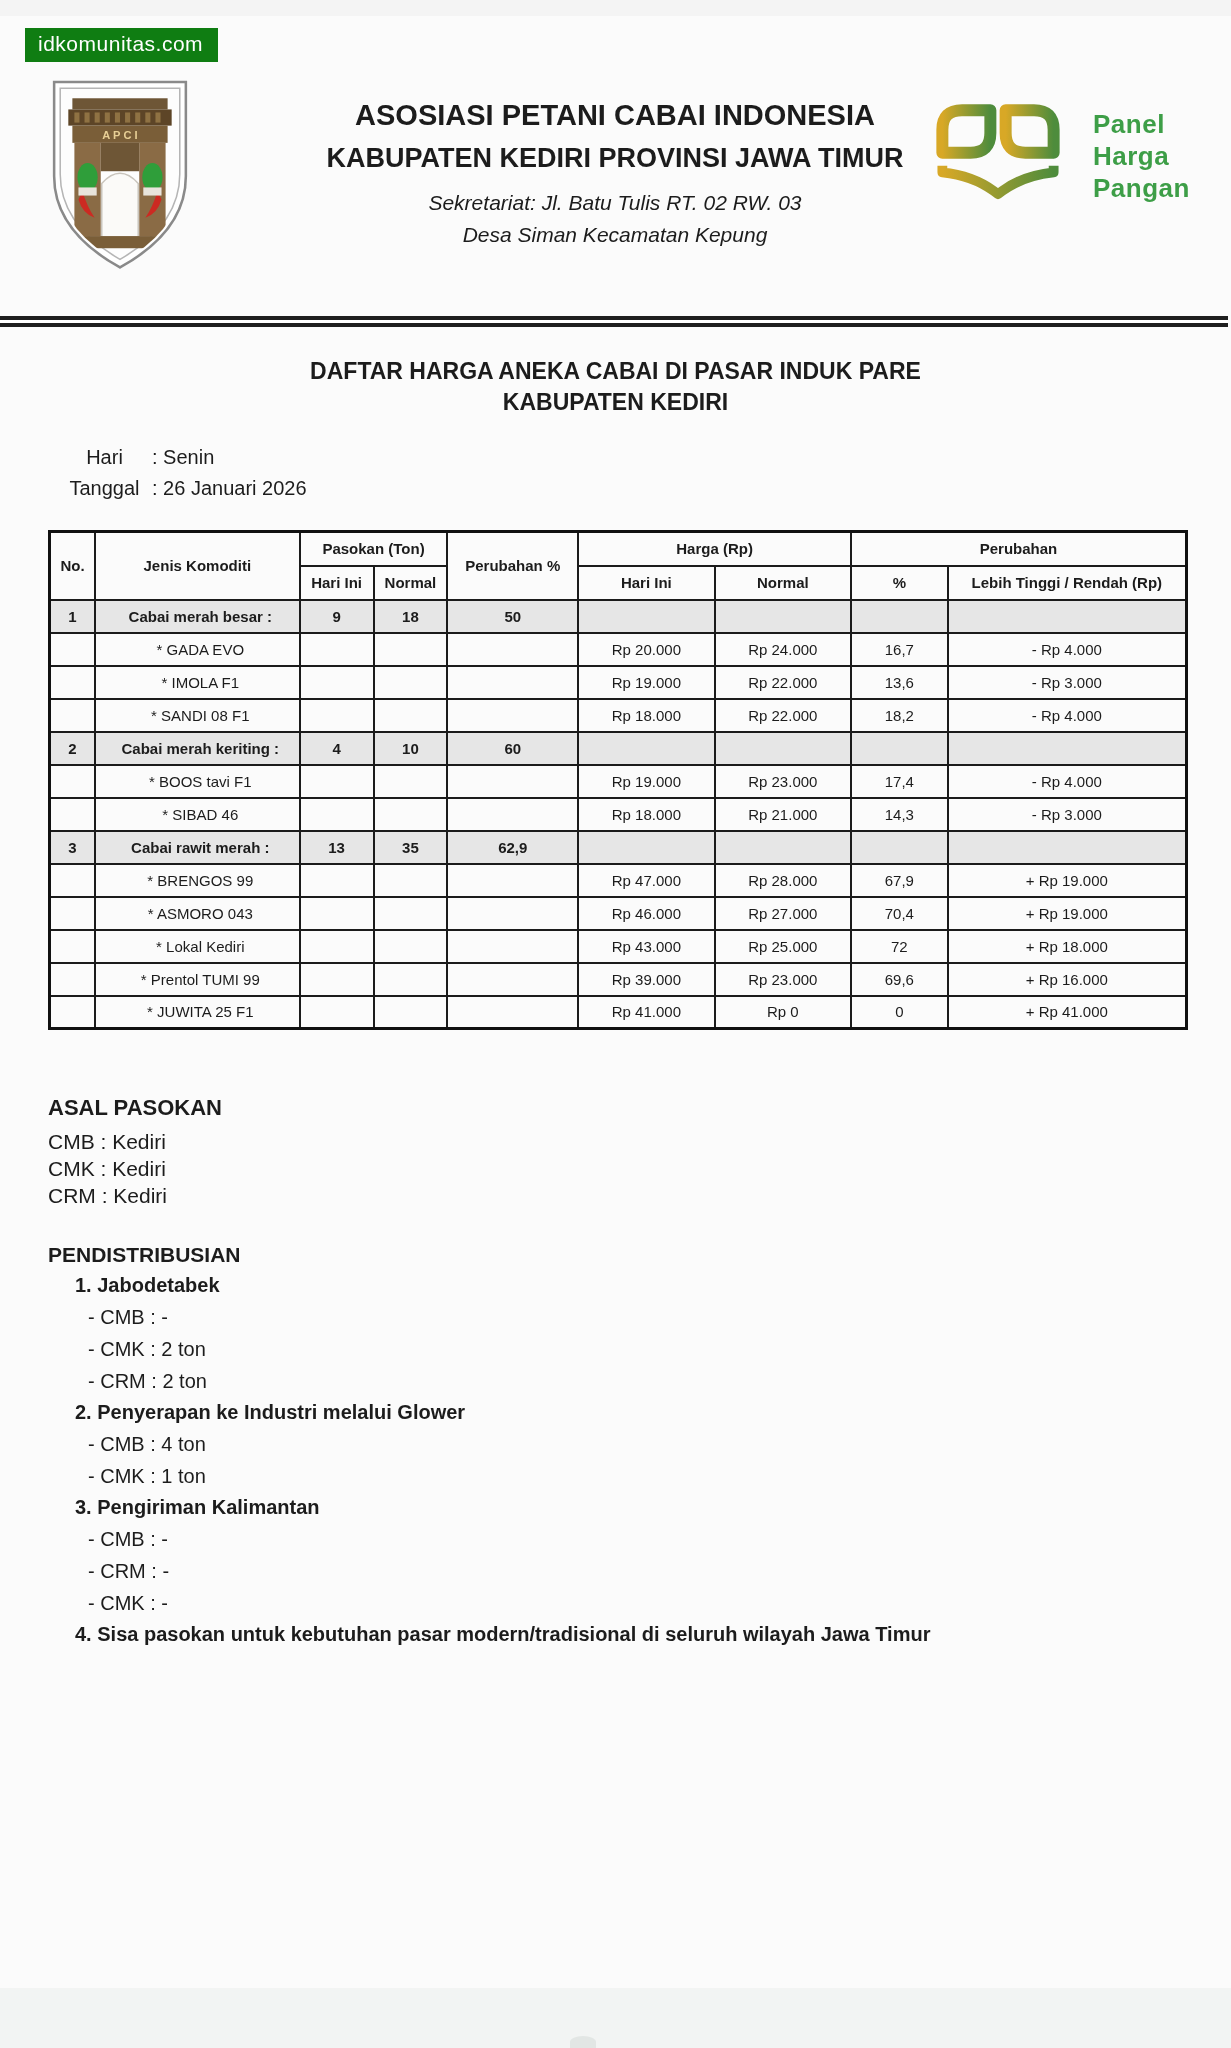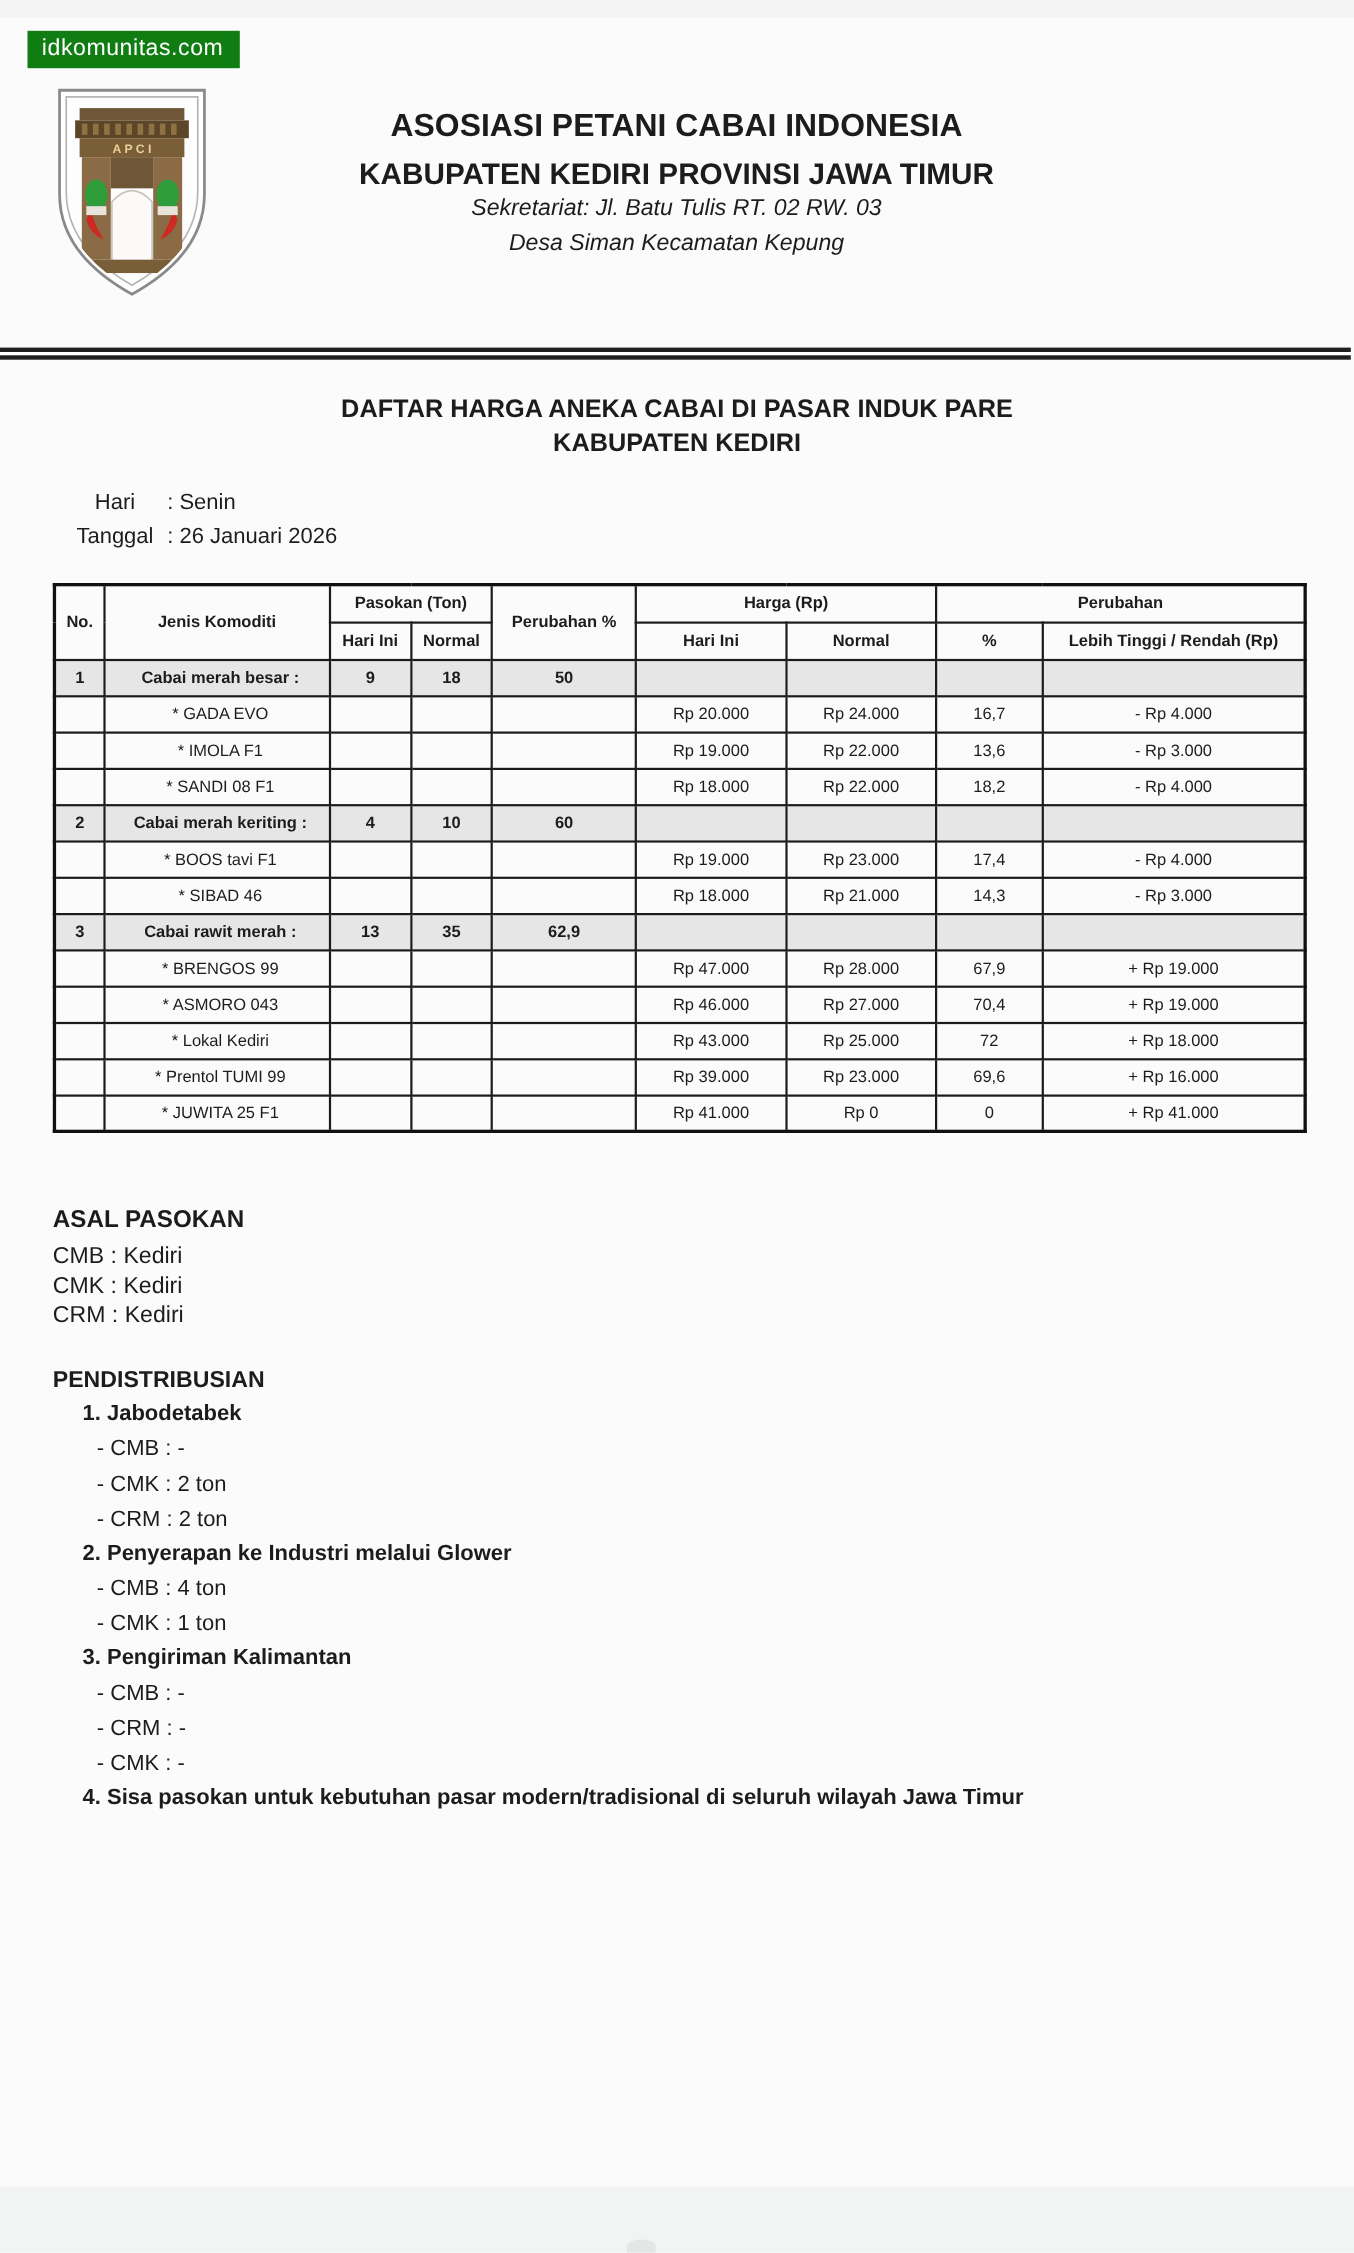--- a/index.html
+++ b/index.html
@@ -19,21 +19,21 @@
   }
 
   
   .apci-logo { position:absolute; left:44px; top:78px; width:152px; height:192px; }
 
   
   .org-block { position:absolute; left:210px; top:98px; width:810px; text-align:center; }
   .org-line1 { font-size:29px; font-weight:bold; line-height:35px; }
   .org-line2 { font-size:28px; font-weight:bold; line-height:38px; }
   .org-line3 { font-size:27px; font-weight:bold; line-height:34px; margin-top:8px; }
-  .org-sek   { font-size:21px; font-style:italic; line-height:28px; margin-top:0; }
+  .org-sek   { font-size:21px; font-style:italic; line-height:28px; margin-top:14px; }
   .org-desa  { font-size:21px; font-style:italic; line-height:28px; margin-top:4px; }
 
   
   .panel-logo { position:absolute; right:18px; top:96px; width:300px; display:flex; align-items:center; gap:10px; }
   .panel-logo svg { width:170px; height:120px; }
   .panel-text { font-weight:bold; font-size:26px; line-height:32px; color:#3d9e47; letter-spacing:0.5px; }
 
   
   .double-rule { position:absolute; left:0; top:316px; width:1228px; height:11px;
     border-top:4px solid #1f1f1f; border-bottom:4px solid #1f1f1f; background:#fff; }
@@ -125,20 +125,39 @@
     </svg>
   </div>
 
   <div class="org-block">
     <div class="org-line1">ASOSIASI PETANI CABAI INDONESIA</div>
     <div class="org-line3">KABUPATEN KEDIRI PROVINSI JAWA TIMUR</div>
     <div class="org-sek">Sekretariat: Jl. Batu Tulis RT. 02 RW. 03</div>
     <div class="org-desa">Desa Siman Kecamatan Kepung</div>
   </div>
 
+  <div class="panel-logo">
+    <svg viewBox="0 0 130 110">
+      <defs>
+        <linearGradient id="pg" x1="0" y1="0" x2="1" y2="0">
+          <stop offset="0" stop-color="#d8a826"></stop>
+          <stop offset="1" stop-color="#4e8c3c"></stop>
+        </linearGradient>
+      </defs>
+      <path d="M58,13 L32,13 Q14,13 14,31 L14,52 L40,52 Q58,52 58,34 Z" fill="none" stroke="url(#pg)" stroke-width="11" stroke-linejoin="round"></path>
+      <path d="M72,13 L98,13 Q116,13 116,31 L116,52 L90,52 Q72,52 72,34 Z" fill="none" stroke="url(#pg)" stroke-width="11" stroke-linejoin="round"></path>
+      <path d="M65,16 L65,88" stroke="url(#pg)" stroke-width="9"></path>
+      <path d="M14,64 L14,70 Q42,73 61,87 L65,90 L69,87 Q88,73 116,70 L116,64" fill="none" stroke="url(#pg)" stroke-width="9" stroke-linejoin="round"></path>
+    </svg>
+    <div class="panel-text">
+      <div>Panel</div>
+      <div>Harga</div>
+      <div>Pangan</div>
+    </div>
+  </div>
 
   <div class="double-rule"></div>
 
   <div class="doc-title">
     <div>DAFTAR HARGA ANEKA CABAI DI PASAR INDUK PARE</div>
     <div>KABUPATEN KEDIRI</div>
   </div>
 
   <div class="meta">
     <div class="meta-row">

